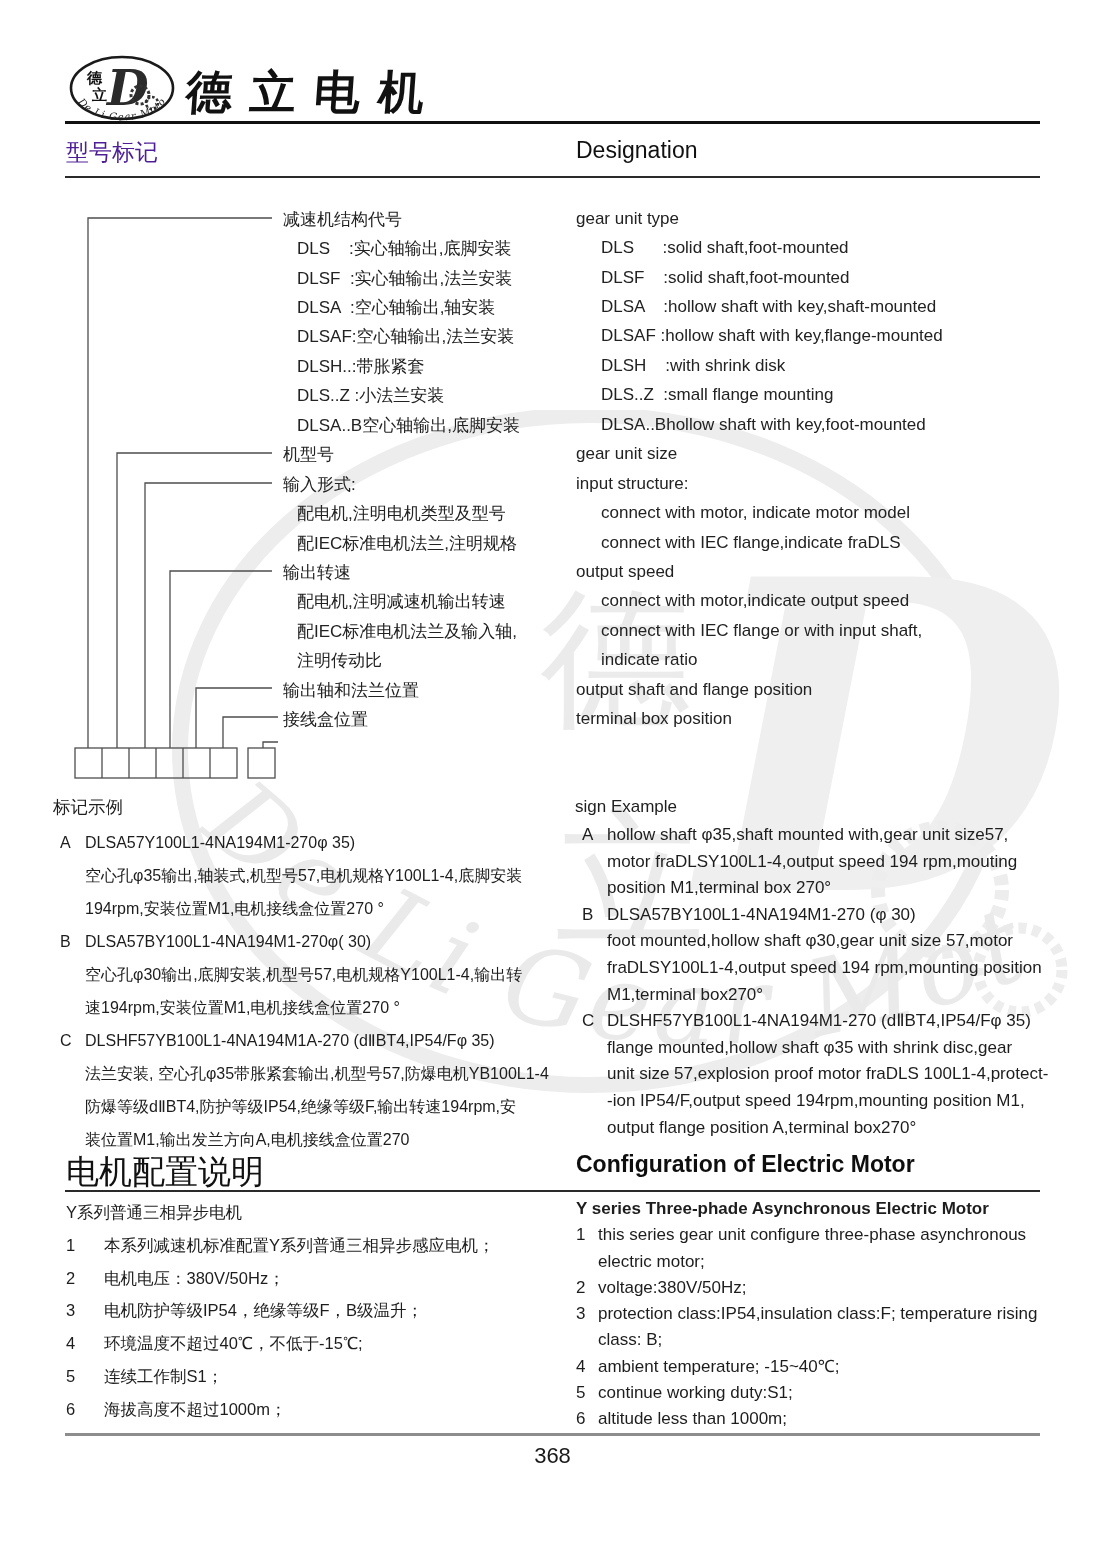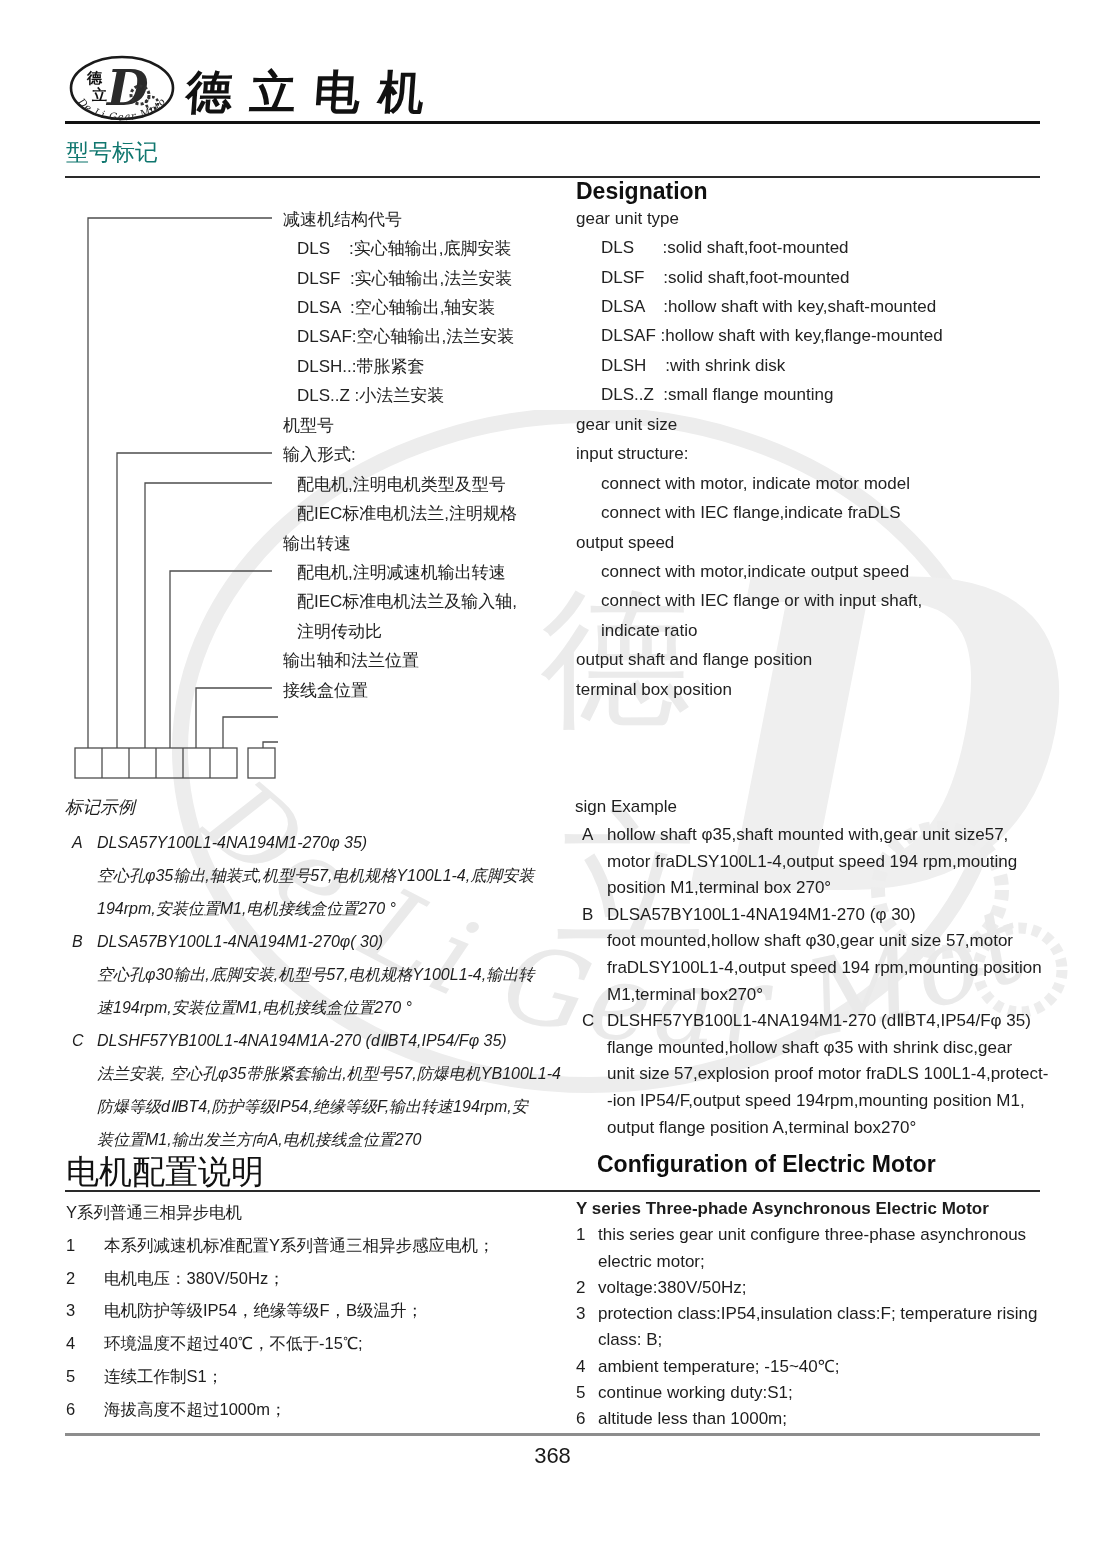--- a/index.html
+++ b/index.html
@@ -12,43 +12,43 @@
   
   #watermark{position:absolute;left:140px;top:410px;z-index:0;pointer-events:none;}
   
   .brand-title{left:186px;top:62px;font-family:"DejaVu Serif",serif;font-weight:bold;
     font-size:46px;letter-spacing:18px;color:#111;transform:skewX(-4deg);}
   .rule{background:#111;left:65px;width:975px;}
   .rule-top{top:121px;height:3px;}
   .rule-thin{top:176px;height:2px;background:#2a2a2a;}
   .rule-sec2{top:1190px;height:2px;background:#2a2a2a;}
   .rule-footer{top:1433px;height:3px;background:#8d8d8d;}
-  .h-zh{left:66px;top:137px;font-size:23px;color:#0f766e;text-align:center;}
-  .h-en{left:576px;top:137px;font-size:23px;font-weight:bold;color:#101010;margin-top:41px;}
+  .h-zh{left:66px;top:137px;font-size:23px;color:#4c1d95;text-align:center;}
+  .h-en{left:576px;top:137px;font-size:23px;font-weight:normal;color:#101010;}
   
   .rows{position:absolute;left:0;top:204px;width:1020px;}
   .drow{height:29.45px;position:relative;}
   .drow span{position:absolute;top:50%;transform:translateY(-50%);white-space:pre;font-size:17px;color:#222;}
   .drow .zh{left:283px;}
   .drow .zh.indent{left:297px;}
   .drow .en{left:576px;}
   .drow .en.indent{left:601px;}
   
   .ex-col{position:absolute;z-index:1;}
   .ex-heading{font-size:17.5px;color:#1e1e1e;}
   .ex{position:relative;padding-left:32px;}
   .ex .letter{position:absolute;left:7px;top:0;}
-  .ex-zh{left:65px;top:789px;width:505px;font-size:16px;line-height:33px;font-style:italic;}
+  .ex-zh{left:53px;top:789px;width:505px;font-size:16px;line-height:33px;}
   .ex-zh .ex-heading{height:37px;line-height:37px;}
   .ex-en{left:575px;top:791px;width:480px;font-size:17px;line-height:26.6px;}
   .ex-en .ex-heading{height:31px;line-height:31px;font-size:17px;}
   .ex .desc{white-space:pre-line;}
   
   .h2-zh{left:66px;top:1150px;font-size:33px;color:#111;}
-  .h2-en{left:576px;top:1151px;font-size:23px;font-weight:bold;color:#0e0e0e;margin-left:21px;}
+  .h2-en{left:576px;top:1151px;font-size:23px;font-weight:bold;color:#0e0e0e;}
   .cfg{position:absolute;z-index:1;}
   .cfg-zh{left:66px;top:1196px;width:505px;font-size:16.5px;line-height:32.8px;}
   .cfg-en{left:576px;top:1196px;width:478px;font-size:17px;line-height:26.3px;}
   .cfg .sub{white-space:pre;}
   .cfg-en .sub{font-weight:bold;}
   .cfg-item{display:flex;}
   .cfg-zh .num{width:38px;flex:none;}
   .cfg-en .num{width:22px;flex:none;}
   .cfg .txt{white-space:pre-line;}
   .page-num{left:65px;top:1443px;width:975px;text-align:center;font-size:22px;color:#1a1a1a;}
@@ -147,20 +147,24 @@
       <div class="drow">
         <span class="zh indent">DLSH..:带胀紧套</span>
         <span class="en indent">DLSH    :with shrink disk</span>
       </div>
 
       <div class="drow">
         <span class="zh indent">DLS..Z :小法兰安装</span>
         <span class="en indent">DLS..Z  :small flange mounting</span>
       </div>
 
+      <div class="drow">
+        <span class="zh indent">DLSA..B空心轴输出,底脚安装</span>
+        <span class="en indent">DLSA..Bhollow shaft with key,foot-mounted</span>
+      </div>
 
       <div class="drow">
         <span class="zh">机型号</span>
         <span class="en">gear unit size</span>
       </div>
 
       <div class="drow">
         <span class="zh">输入形式:</span>
         <span class="en">input structure:</span>
       </div>

